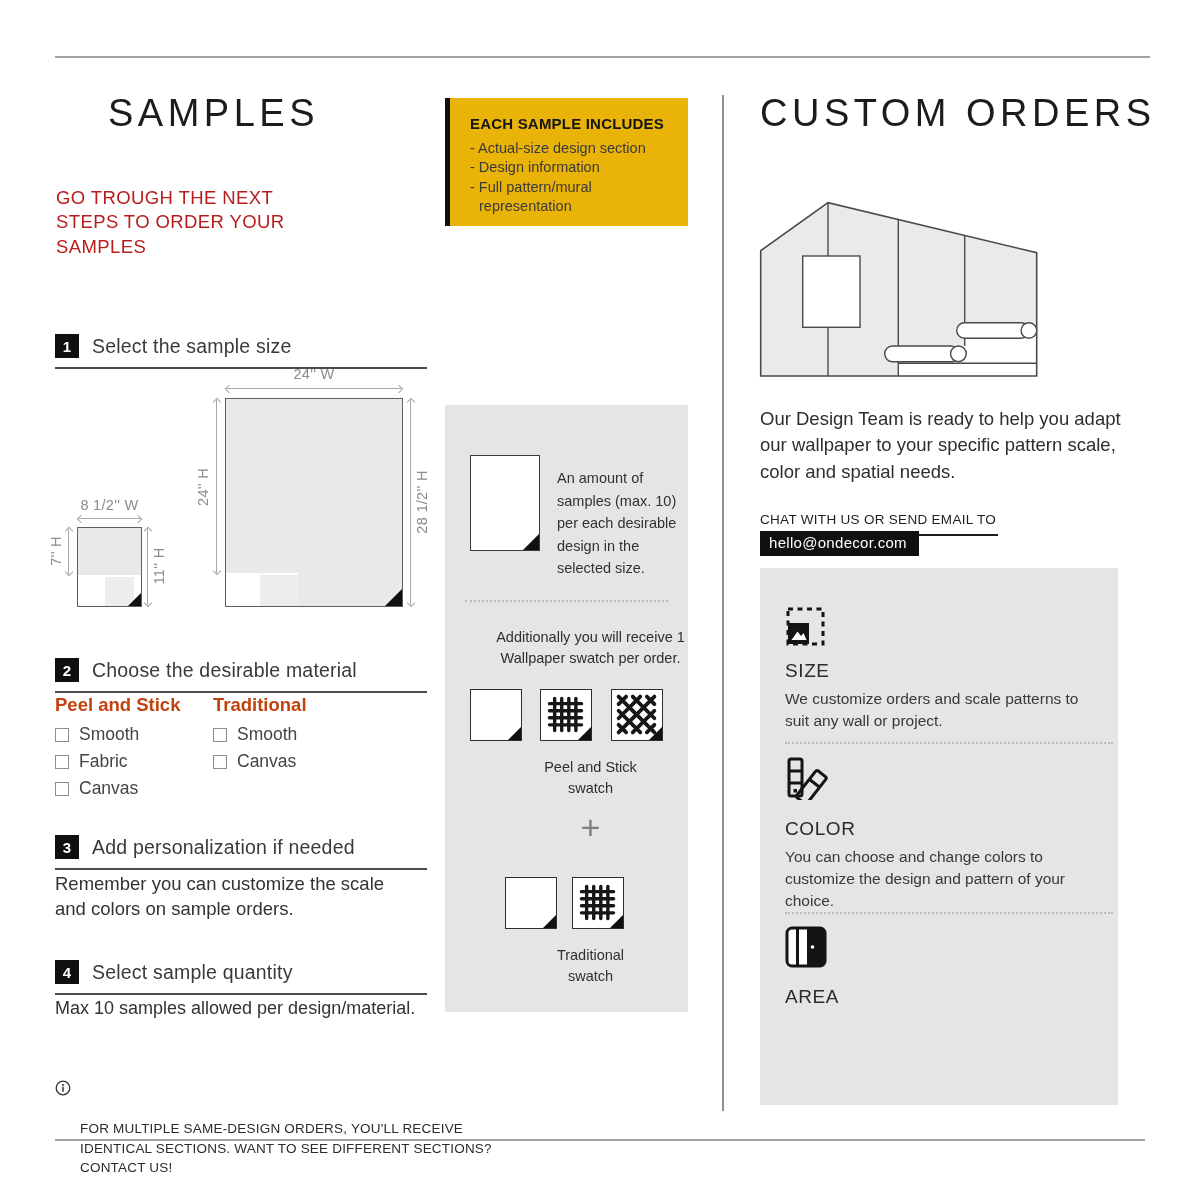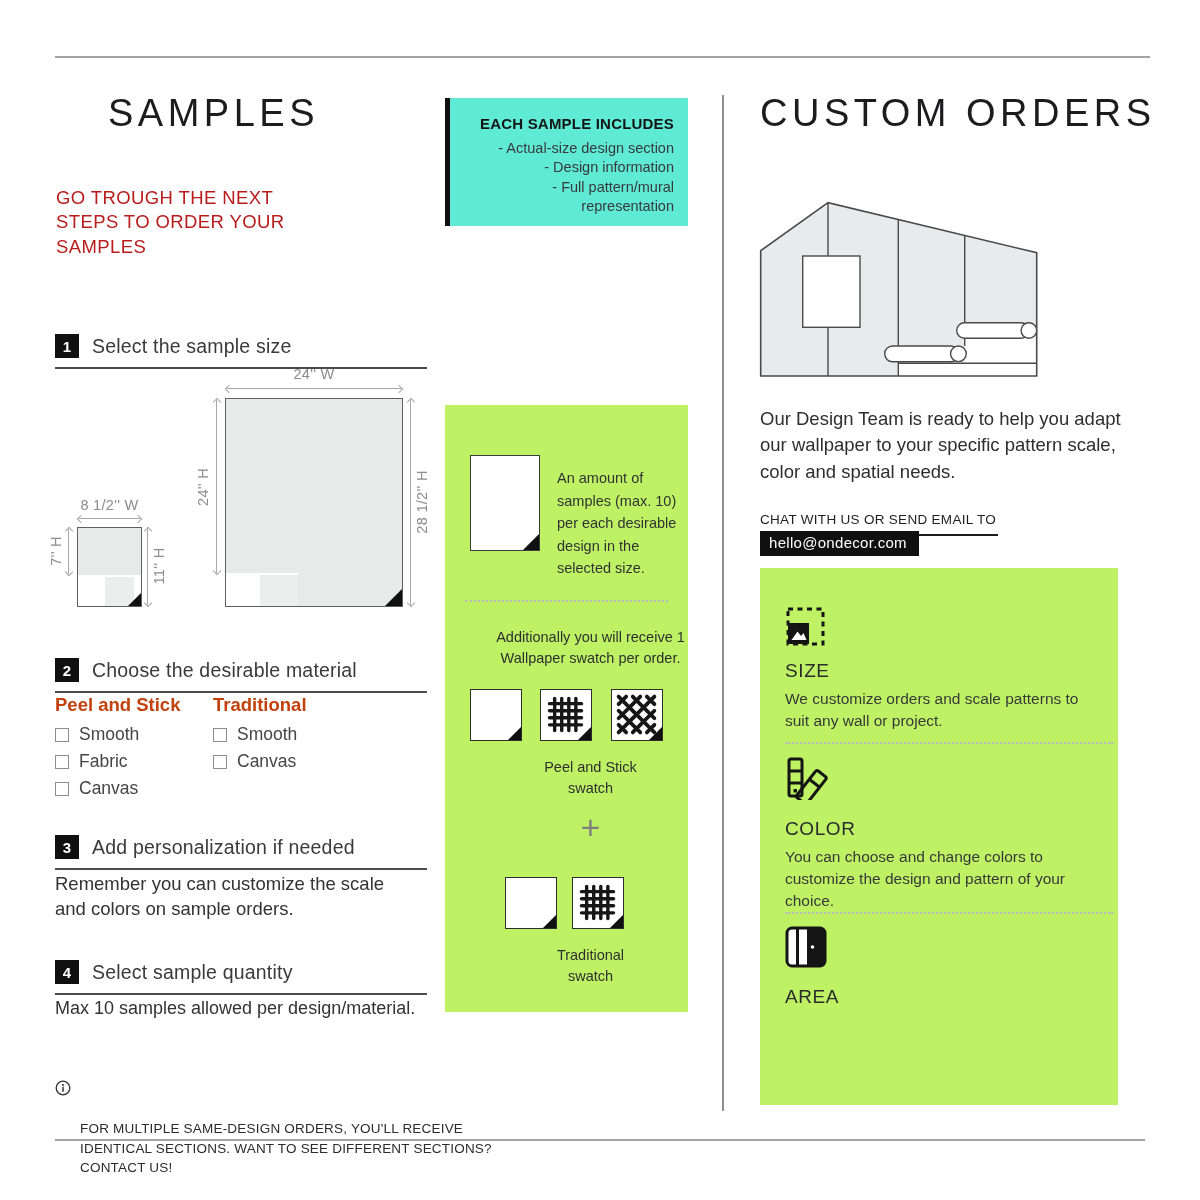--- a/index.html
+++ b/index.html
@@ -39,31 +39,31 @@
   .vlabel{transform:translate(-50%,-50%) rotate(-90deg);}
 
   
   .mat-title{font-size:18.5px;font-weight:700;color:#c2410c;margin-bottom:8px;}
   .opt{display:flex;align-items:center;margin:6px 0;font-size:17.5px;color:#454547;}
   .cb{display:inline-block;width:12px;height:12px;border:1.5px solid #8d8d8d;margin-right:10px;flex:0 0 auto;}
 
   .body-text{font-size:18.5px;line-height:1.36;color:#333335;}
 
   
-  .inc-box{background:#5eead4;border-left:5px solid #101010;box-sizing:border-box;
-           padding:17px 14px 14px 20px;text-align:right;}
+  .inc-box{background:#eab308;border-left:5px solid #101010;box-sizing:border-box;
+           padding:17px 14px 14px 20px;}
   .inc-title{font-size:15px;font-weight:700;color:#151515;letter-spacing:0.2px;margin-bottom:7px;}
   .inc-box ul{margin:0;padding:0;list-style:none;}
   .inc-box li{font-size:14.5px;line-height:1.34;color:#3a3a3c;padding-left:9px;text-indent:-9px;}
   .inc-box li::before{content:"- ";}
 
   
   .ywr-header{background:#101010;color:#fff;display:flex;align-items:center;justify-content:center;
               font-size:18px;letter-spacing:3px;}
-  .gray-panel{background:#bef264;}
+  .gray-panel{background:#e5e5e5;}
   .swatch{position:absolute;width:52px;height:52px;background:#fff;border:1.5px solid #2e2e2e;box-sizing:border-box;}
   .swatch::after{content:"";position:absolute;right:0;bottom:0;width:0;height:0;border-style:solid;
                  border-color:transparent;border-bottom-color:#101010;border-width:0 0 13px 13px;}
   .panel-caption{position:absolute;left:0;width:100%;text-align:center;font-size:14.5px;
                  line-height:1.45;color:#2f2f31;margin-left:24px;}
   .dotted{position:absolute;border-top:2px dotted #b9babb;height:0;}
 
   
   .chat-label{display:inline-block;font-size:13.5px;letter-spacing:0.3px;color:#1f1f21;
               border-bottom:2px solid #1c1c1c;padding-bottom:7px;width:238px;white-space:nowrap;}

